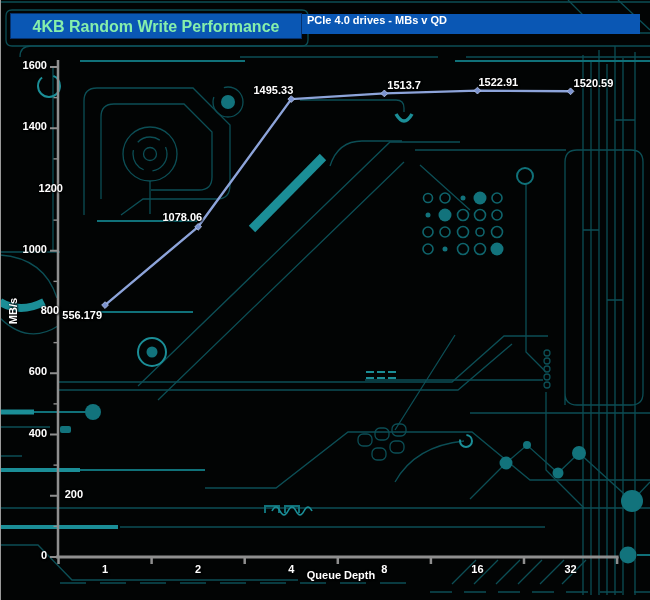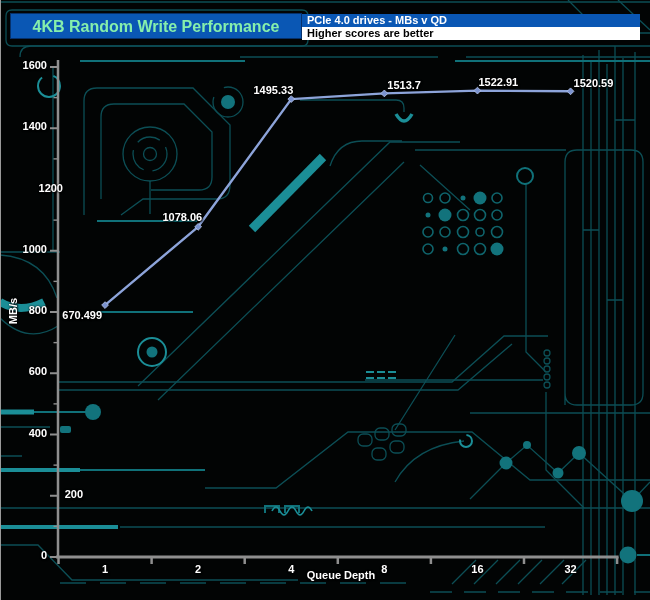--- a/index.html
+++ b/index.html
@@ -172,37 +172,36 @@
       <path d="M570.55 87.91931250000002 L573.9499999999999 91.31931250000002 L570.55 94.71931250000003 L567.15 91.31931250000002 Z" fill="#7b93d0" stroke="#b9c6ea" stroke-width="0.8"></path>
     </svg>
 
   <div id="labels">
     <div class="lbl ylab">MB/s</div>
     <div class="lbl xlab">Queue Depth</div>
   <div class="lbl" style="left: 0px; top: 549px; width: 47px; text-align: right;">0</div>
       <div class="lbl" style="left: 0px; top: 487.75px; width: 47px; text-align: right; padding-left: 36px;">200</div>
       <div class="lbl" style="left: 0px; top: 426.5px; width: 47px; text-align: right;">400</div>
       <div class="lbl" style="left: 0px; top: 365.25px; width: 47px; text-align: right;">600</div>
-      <div class="lbl" style="left: 0px; top: 304px; width: 47px; text-align: right;">800</div>
+      <div class="lbl" style="left: 0px; top: 304px; width: 59px; text-align: right;">800</div>
       <div class="lbl" style="left: 0px; top: 242.75px; width: 47px; text-align: right;">1000</div>
       <div class="lbl" style="left: 16px; top: 181.5px; width: 47px; text-align: right;">1200</div>
       <div class="lbl" style="left: 0px; top: 120.25px; width: 47px; text-align: right;">1400</div>
       <div class="lbl" style="left: 0px; top: 59px; width: 47px; text-align: right;">1600</div>
       <div class="lbl" style="left: 83.05px; top: 563px; width: 44px; text-align: center;">1</div>
       <div class="lbl" style="left: 176.15px; top: 563px; width: 44px; text-align: center;">2</div>
       <div class="lbl" style="left: 269.25px; top: 563px; width: 44px; text-align: center;">4</div>
       <div class="lbl" style="left: 362.35px; top: 563px; width: 44px; text-align: center;">8</div>
       <div class="lbl" style="left: 455.45px; top: 563px; width: 44px; text-align: center;">16</div>
       <div class="lbl" style="left: 548.55px; top: 563px; width: 44px; text-align: center;">32</div>
-      <div class="lbl" style="top: 309.112px; right: 547.95px;">670.499</div>
+      <div class="lbl" style="top: 309.112px; right: 547.95px;">556.179</div>
       <div class="lbl" style="top: 210.844px; right: 447.85px;">1078.06</div>
       <div class="lbl" style="top: 84.0552px; right: 356.75px;">1495.33</div>
       <div class="lbl" style="top: 79.4294px; left: 387.35px;">1513.7</div>
       <div class="lbl" style="top: 75.6088px; left: 478.45px;">1522.91</div>
       <div class="lbl" style="top: 77.3193px; left: 573.55px; text-align: center;">1520.59</div>
     </div>
 
   <div class="title-box">4KB Random Write Performance</div>
   <div class="subtitle-box">PCIe 4.0 drives - MBs v QD</div>
-  <div class="note-box">Higher scores are better</div>
 
   <div class="left-edge"></div>
 </div>
 
 </body></html>

